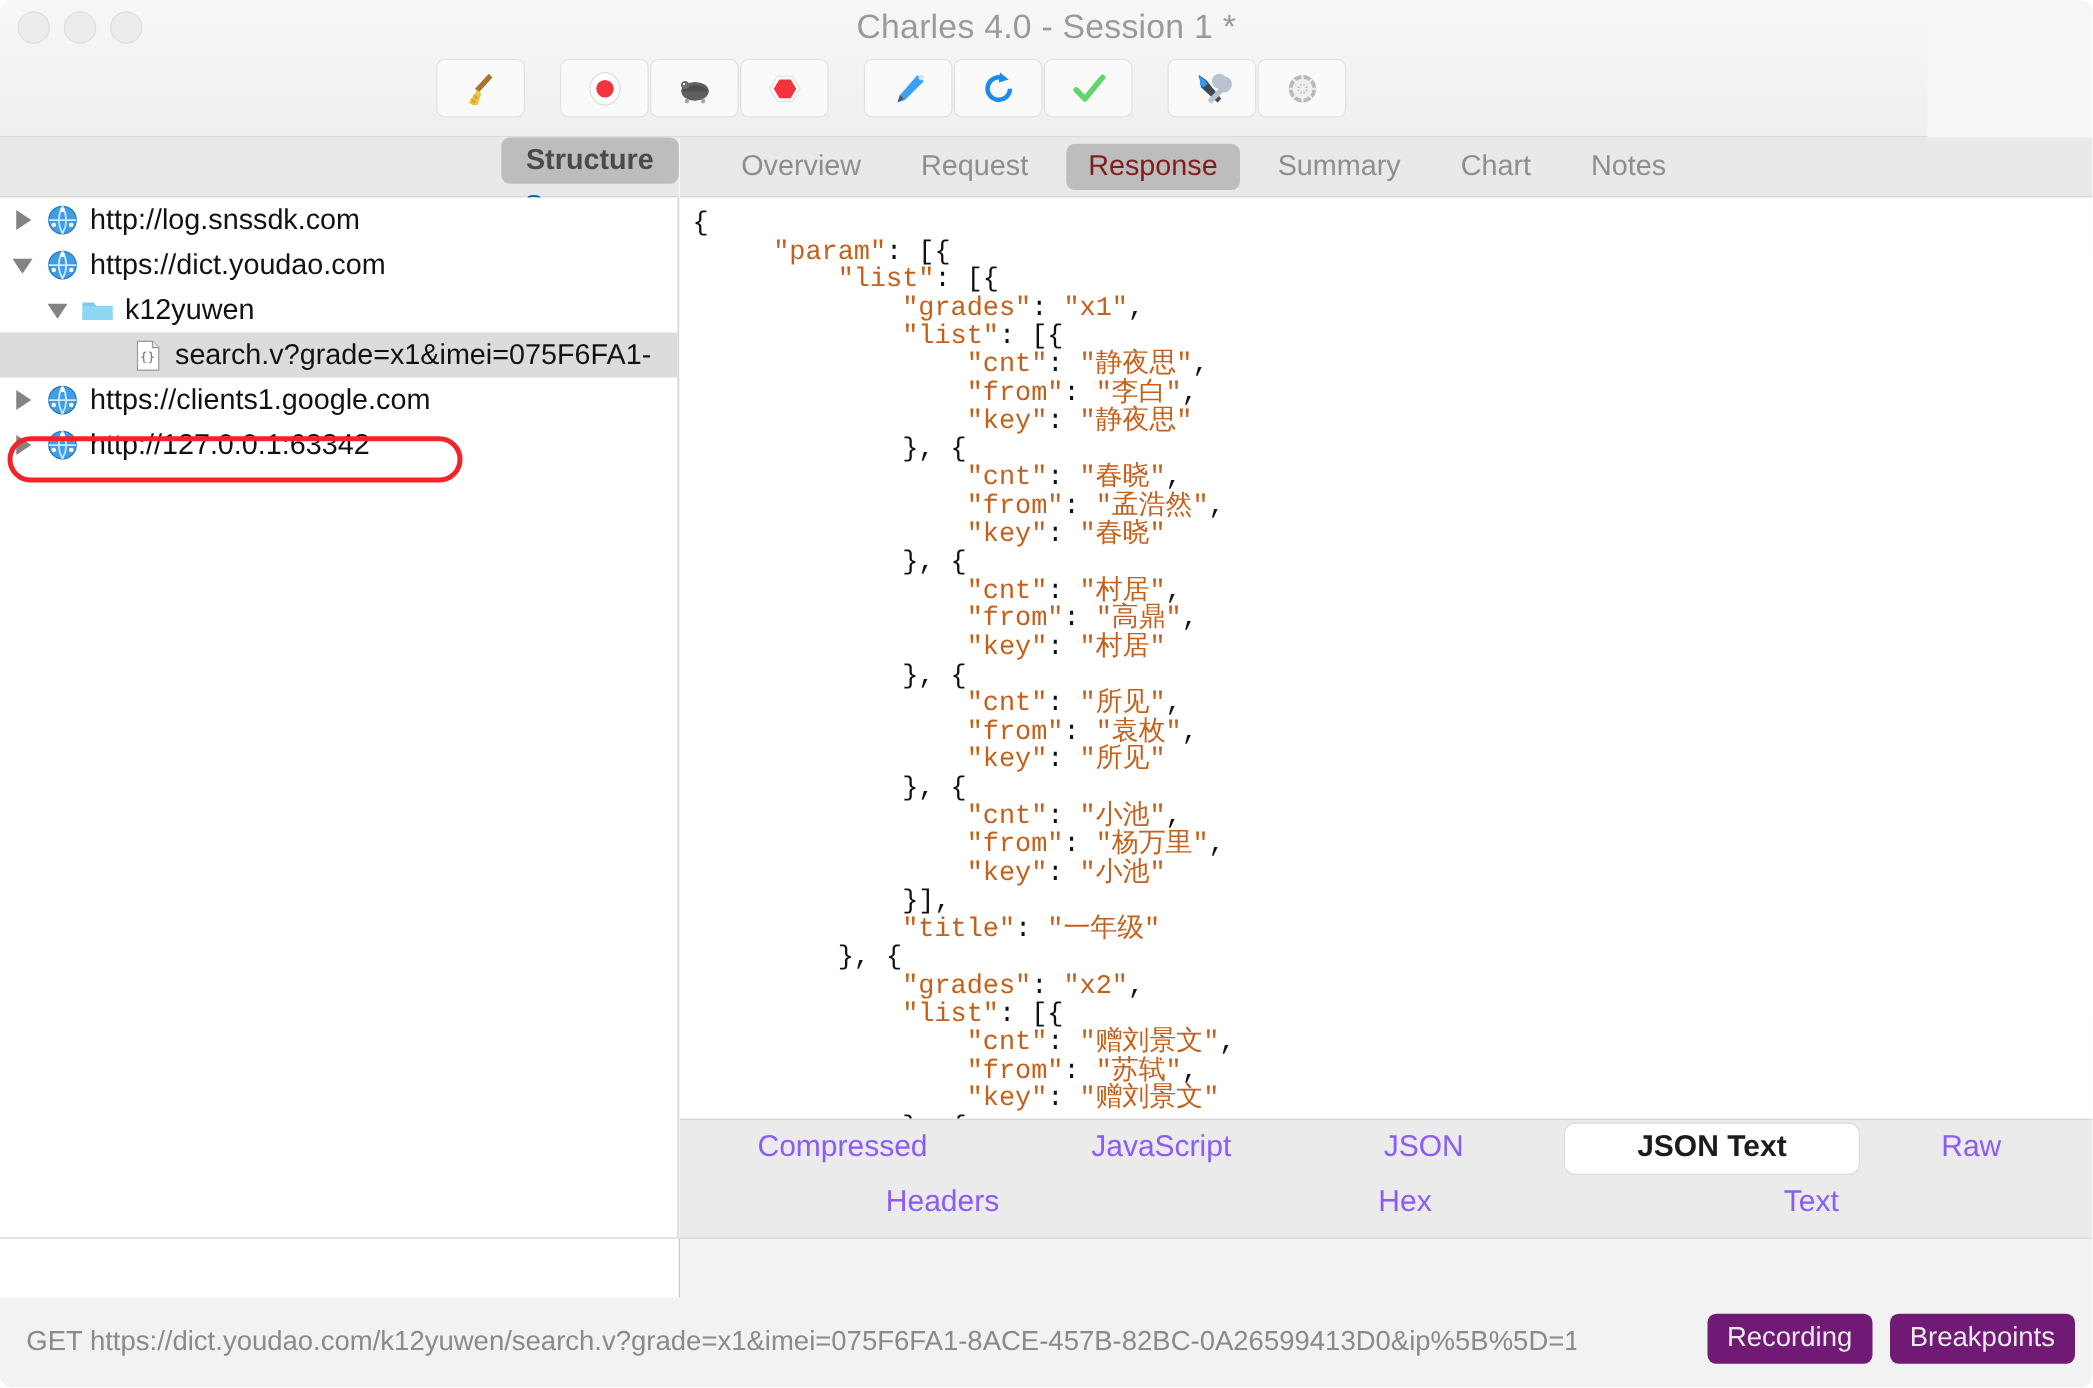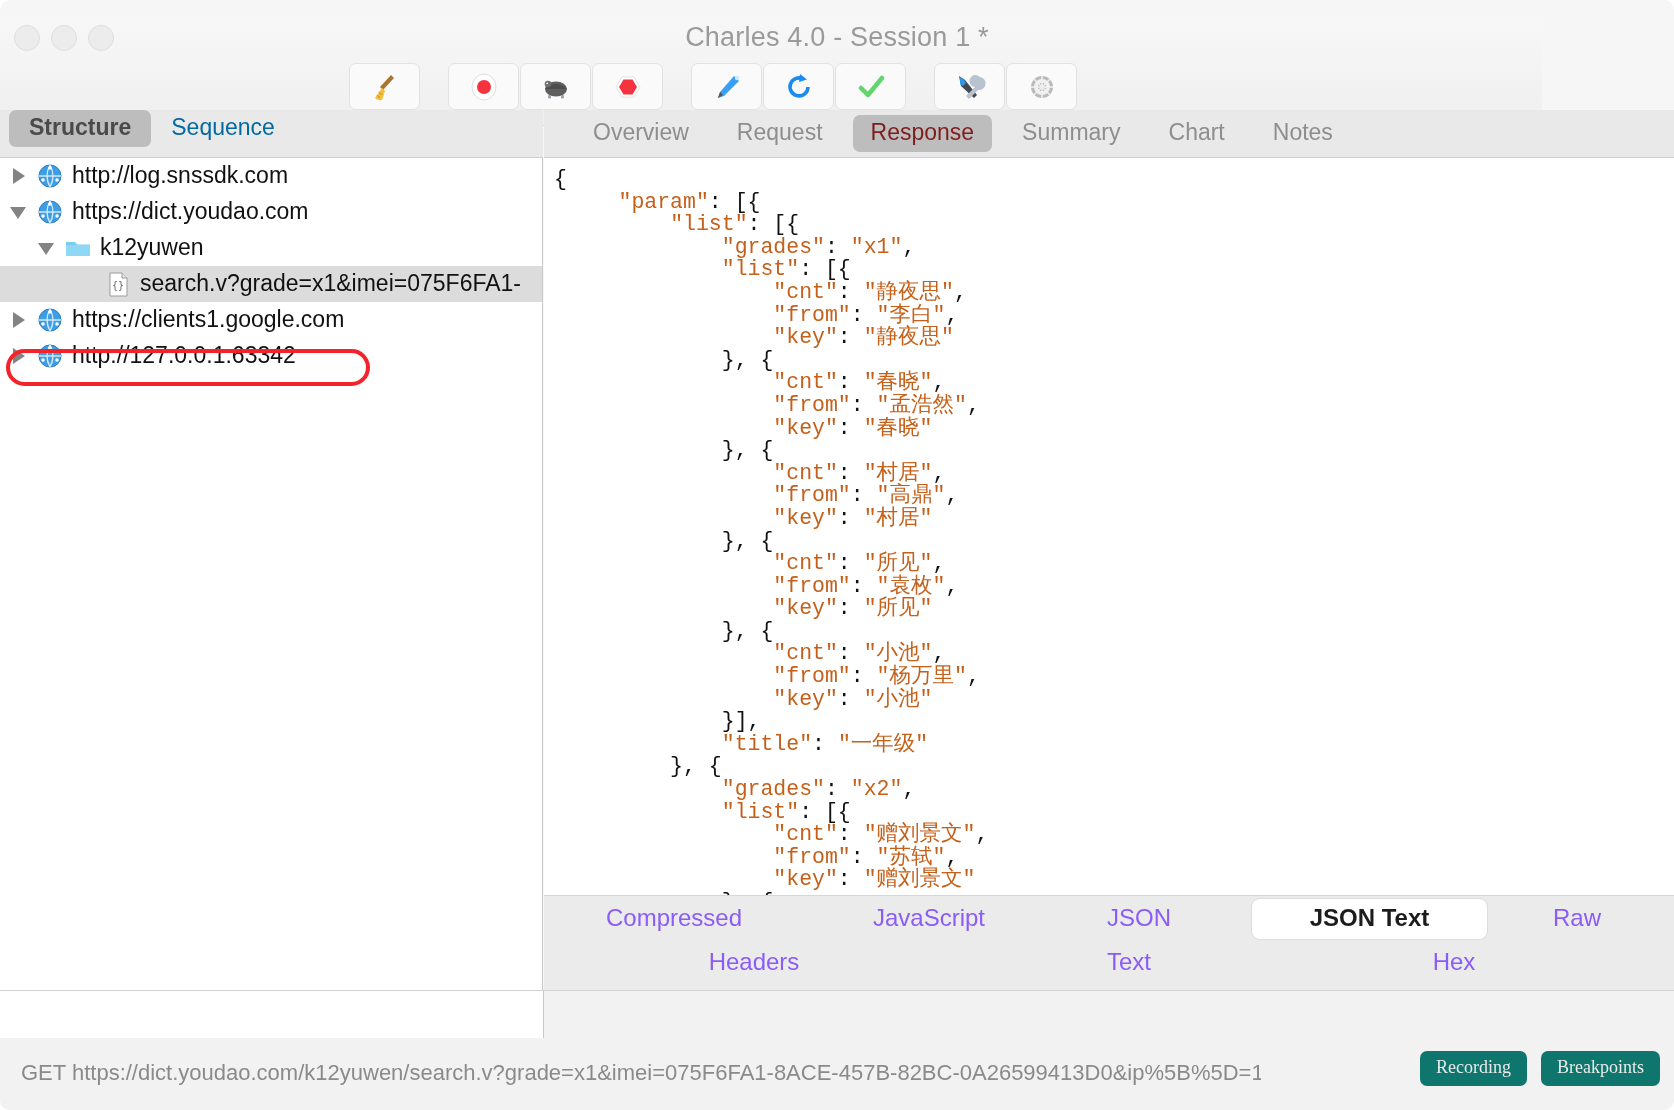--- a/index.html
+++ b/index.html
@@ -16,21 +16,21 @@
     width: 1674px;
     height: 1110px;
     overflow: hidden;
     background: #f6f6f6;
     border-radius: 10px;
   }
 
   
   .titlebar {
     position: absolute;
-    left: 0; top: 16px;
+    left: 0; top: 0;
     width: 1542px;
     height: 110px;
     background: linear-gradient(#f7f7f7, #efefef);
     border-bottom: 1px solid #d2d2d2;
     box-sizing: border-box;
     padding-left: 28px;
   }
   .traffic {
     position: absolute;
     left: 14px; top: 9px;
@@ -76,22 +76,23 @@
 
   
   .left-tabs {
     position: absolute;
     left: 0; top: 110px;
     width: 543px; height: 48px;
     background: #e9e9e9;
     border-bottom: 1px solid #cfcfcf;
     box-sizing: border-box;
     display: flex;
-    align-items: flex-start;
+    align-items: flex-end;
     padding-left: 9px;
+    flex-direction: column;
   }
   .ltab {
     font-size: 23px;
     color: #0369a1;
     padding: 4px 20px 6px 20px;
     border-radius: 7px;
   }
   .ltab.active {
     background: #bdbdbd;
     color: #4a4a4a;
@@ -271,26 +272,25 @@
     max-width: 1240px;
     overflow: hidden;
   }
   .status-btns {
     position: absolute;
     right: 14px; top: 60px;
     display: flex;
     gap: 14px;
   }
   .status-btn {
-    background: #0f766e;
+    background: #701a75;
     color: #eaeaea;
-    font-size: 18px;
+    font-size: 22px;
     padding: 6px 16px 8px 16px;
     border-radius: 7px;
-    font-family: Liberation Serif, serif;
   }
 </style>
 </head>
 <body>
 
 <div id="app">
 
   <div class="titlebar">
     <div class="traffic">
       <div class="dot"></div>
@@ -554,22 +554,22 @@
   <div class="view-tabs">
     <div class="vt-row r1">
       <div class="vtab" style="width:260px">Compressed</div>
       <div class="vtab" style="width:250px">JavaScript</div>
       <div class="vtab" style="width:170px">JSON</div>
       <div class="vtab active" style="width:235px">JSON Text</div>
       <div class="vtab" style="width:180px">Raw</div>
     </div>
     <div class="vt-row r2">
       <div class="vtab" style="width:420px">Headers</div>
+      <div class="vtab" style="width:320px">Hex</div>
       <div class="vtab" style="width:330px">Text</div>
-      <div class="vtab" style="width:320px">Hex</div>
     </div>
   </div>
 
   <div class="statusbar">
     <div class="status-left"></div>
     <div class="status-url">GET https://dict.youdao.com/k12yuwen/search.v?grade=x1&amp;imei=075F6FA1-8ACE-457B-82BC-0A26599413D0&amp;ip%5B%5D=10....</div>
     <div class="status-btns">
       <div class="status-btn">Recording</div>
       <div class="status-btn">Breakpoints</div>
     </div>

